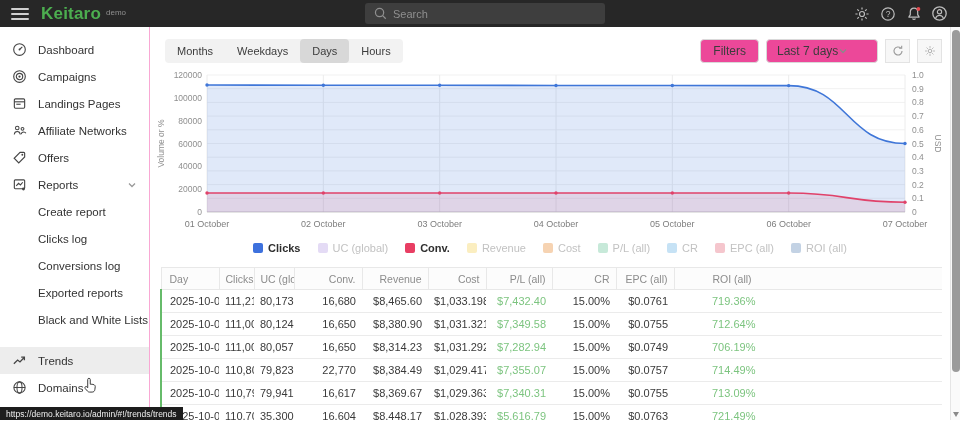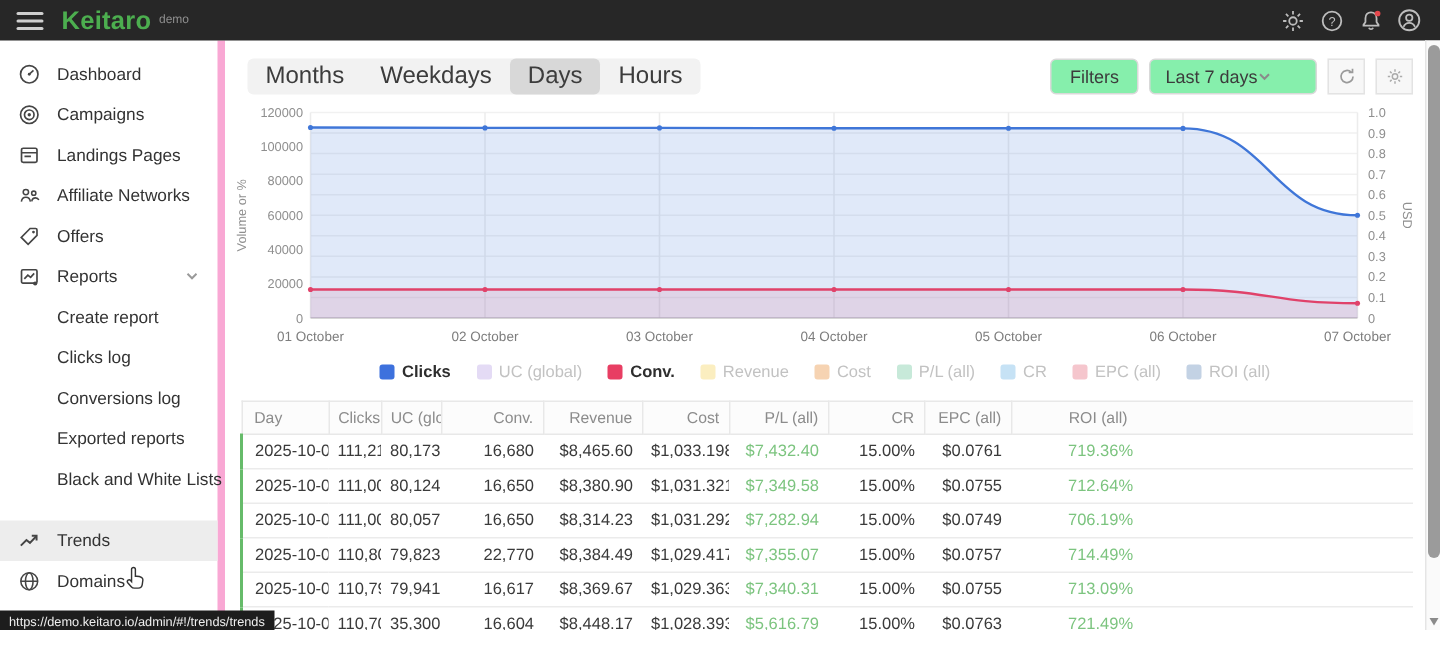--- a/index.html
+++ b/index.html
@@ -19,38 +19,38 @@
     border-radius:3px; display:flex; align-items:center; }
   .searchbox svg { margin:0 5px 0 8px; flex:0 0 auto; }
   .searchbox input { background:transparent; border:none; outline:none; color:#ddd; font-size:11px; width:180px;
     font-family:"Liberation Sans","DejaVu Sans",sans-serif; }
   .searchbox input::placeholder { color:#8f8f8f; }
   .nav-icons { margin-left:auto; display:flex; align-items:center; gap:9px; margin-right:12px; }
   .nav-ic { width:17px; height:17px; display:flex; align-items:center; justify-content:center; cursor:pointer; }
 
   
   .sidebar { position:absolute; top:27px; left:0; width:150px; bottom:0; background:#fff;
-    border-right:5px solid #f9a8d4; padding-top:9px; z-index:10; }
+    border-right:1px solid #f9a8d4; padding-top:9px; z-index:10; }
   .side-item { height:27px; display:flex; align-items:center; padding-left:11px; cursor:pointer;
     color:#333; position:relative; }
   .side-item.active { background:#ededed;margin-top:14px; }
   .side-ic { width:16px; height:16px; margin-right:11px; flex:0 0 16px; display:flex; align-items:center; justify-content:center; }
   .side-lb { font-size:11.5px; color:#333; white-space:nowrap; }
   .side-ch { margin-left:auto; margin-right:12px; }
 
   
   .content { position:absolute; left:150px; top:27px; right:10px; bottom:0; background:#fff; }
 
   .toolbar { position:absolute; top:12px; left:15px; right:8px; height:24px; display:flex; align-items:center; }
   .segmented { display:flex; background:#f2f2f2; border-radius:4px; padding:0; height:24px; }
-  .seg-tab { padding:0 12px; display:flex; align-items:center; font-size:16px; color:#3c3c3c;
+  .seg-tab { padding:0 12px; display:flex; align-items:center; font-size:11px; color:#3c3c3c;
     border-radius:4px; cursor:pointer; white-space:nowrap; }
   .seg-tab.active { background:#d8d8d8; }
   .toolbar-right { margin-left:auto; display:flex; align-items:center; gap:7px; }
-  .btn { height:24px; padding:0 12px; background:#86efac; border:1px solid #d9d9d9; border-radius:4px;
+  .btn { height:24px; padding:0 12px; background:#ec4899; border:1px solid #d9d9d9; border-radius:4px;
     font-size:12px; color:#3c3c3c; display:flex; align-items:center; cursor:pointer; white-space:nowrap; }
   .select { width:112px; justify-content:flex-start; padding:0 8px 0 10px; }
   .icon-btn { width:25px; height:24px; padding:0; background:#f7f7f7; border:1px solid #e3e3e3;
     display:flex; align-items:center; justify-content:center; }
 
   .chart-wrap { position:absolute; left:2px; top:43px; width:790px; height:165px; }
   .legend { position:absolute; left:0; right:0; top:212px; height:18px; display:flex;
     justify-content:center; align-items:center; gap:17px; }
   .lg-item { display:flex; align-items:center; gap:5px; cursor:pointer; }
   .lg-sw { width:10px; height:10px; border-radius:2px; }
@@ -90,20 +90,27 @@
 <div class="app">
 
   <div class="navbar">
     <div class="hamburger">
         <span></span>
         <span></span>
         <span></span>
       </div>
     <div>
       <span class="logo">Keitaro</span><span class="logo-badge">demo</span>
+    </div>
+    <div class="searchbox">
+      <svg width="15" height="15" viewBox="0 0 16 16">
+          <circle cx="7" cy="7" r="4.4" fill="none" stroke="#8f8f8f" stroke-width="1.3"></circle>
+          <line x1="10.3" y1="10.3" x2="13.6" y2="13.6" stroke="#8f8f8f" stroke-width="1.3"></line>
+        </svg>
+      <input value="" placeholder="Search" style="">
     </div>
     <div class="nav-icons" id="nav-icons">
         <span class="nav-ic">
           <svg width="16" height="16" viewBox="0 0 16 16">
             <g stroke="#bdbdbd" stroke-width="1.2" fill="none">
               <circle cx="8" cy="8" r="2.5"></circle>
               <path d="M8 1.4v2.2M8 12.4v2.2M1.4 8h2.2M12.4 8h2.2M3.3 3.3l1.6 1.6M11.1 11.1l1.6 1.6M12.7 3.3l-1.6 1.6M4.9 11.1l-1.6 1.6"></path>
             </g>
           </svg>
         </span>

